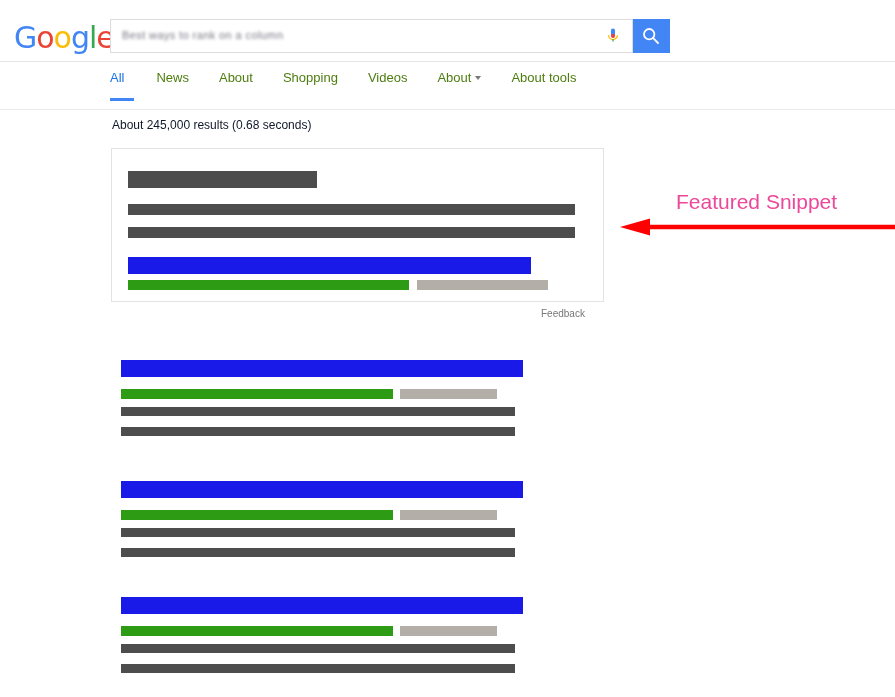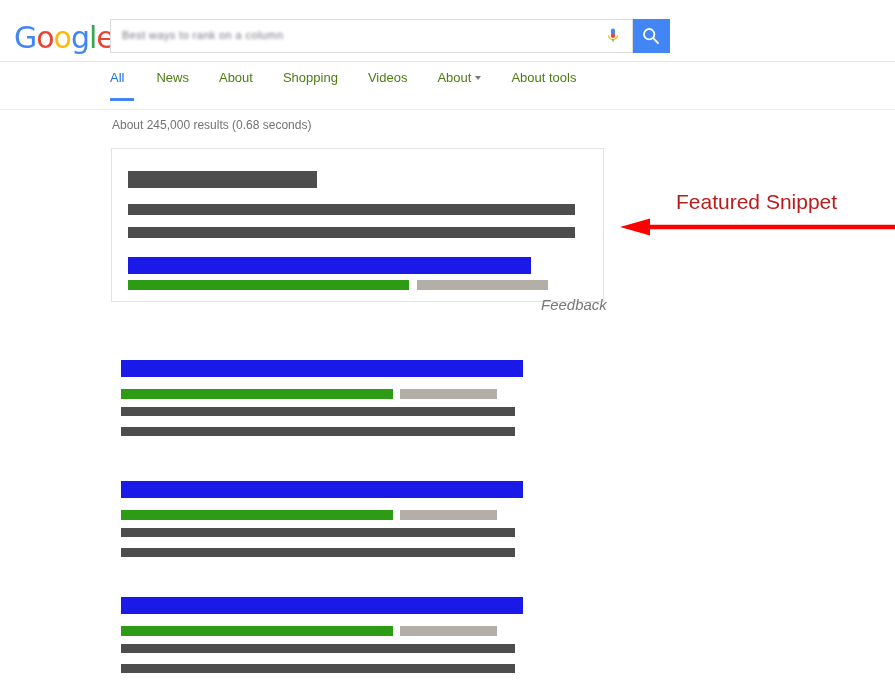--- a/index.html
+++ b/index.html
@@ -126,52 +126,51 @@
     position: relative;
     top: -1px;
   }
 
   
   .result-stats {
     position: absolute;
     left: 112px;
     top: 118px;
     font-size: 12px;
-    color: #737373;
+    color: #0f172a;
   }
 
   
   .snippet-box {
     position: absolute;
     left: 111px;
     top: 148px;
     width: 493px;
     height: 154px;
     border: 1px solid #e3e3e3;
     box-sizing: border-box;
     background: #fff;
   }
   .bar { position: absolute; }
 
   .feedback {
     position: absolute;
     left: 541px;
-    top: 296px;
-    font-size: 15px;
-    font-style: italic;
+    top: 308px;
+    font-size: 10px;
     color: #777;
   }
 
   
   .annot-label {
     position: absolute;
     left: 676px;
     top: 190px;
     font-size: 21px;
-    color: #b91c1c;
+    color: #ec4899;
     white-space: nowrap;
     text-align: right;
   }
   .annot-arrow {
     position: absolute;
     left: 618px;
     top: 218px;
     width: 277px;
     height: 18px;
   }

